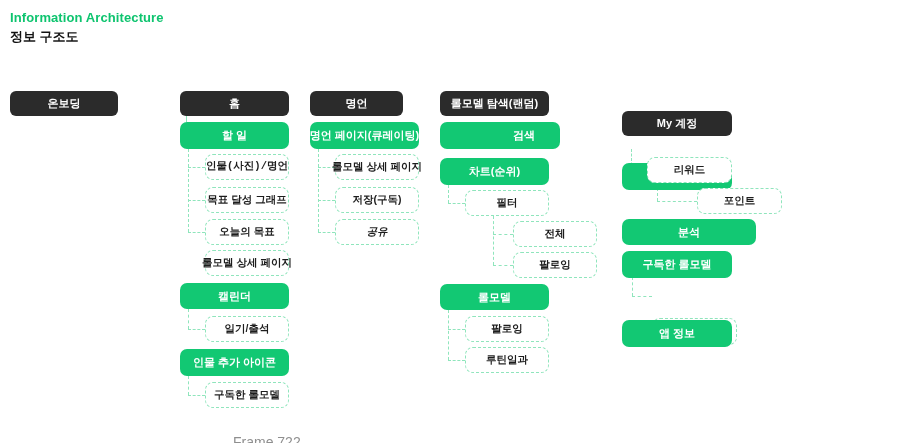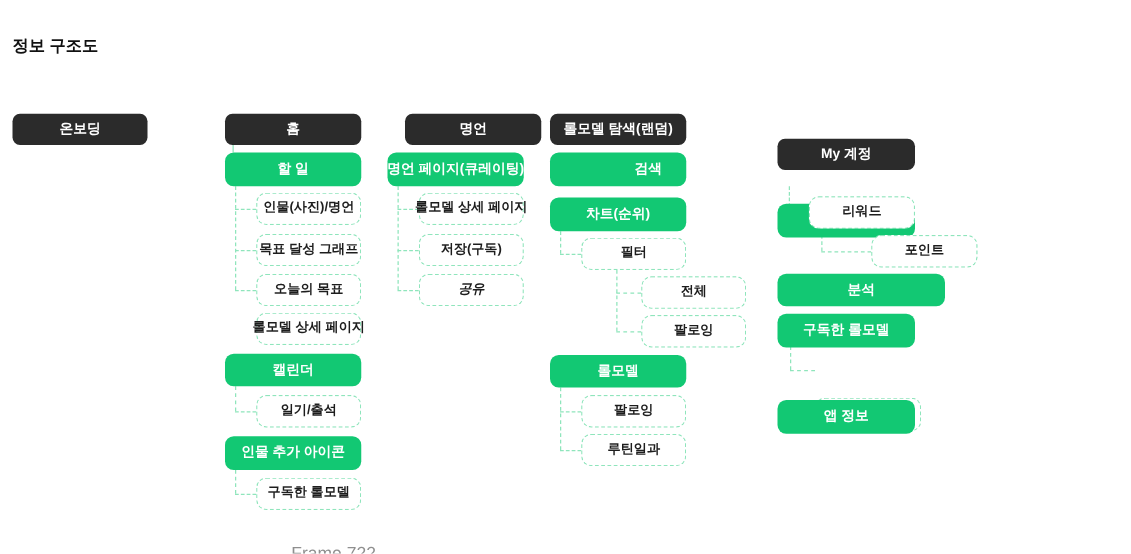--- a/index.html
+++ b/index.html
@@ -31,20 +31,21 @@
   .connector.v{width:0;border-left:1px dashed var(--lightgreen);}
   .connector.h{height:0;border-top:1px dashed var(--lightgreen);}
 
   .frame-label{position:absolute;left:233px;top:434px;font-size:14px;
     color:var(--frame-gray);font-weight:500;}
 </style>
 </head>
 <body>
 
 <div id="stage">
+  <div class="page-title">Information Architecture</div>
   <div class="page-subtitle">정보 구조도</div>
   <div id="canvas">
       <div class="connector v" style="left: 186px; top: 116px; height: 6px;"></div>
       <div class="connector v" style="left: 188px; top: 149px; height: 83px;"></div>
       <div class="connector h" style="left: 188px; top: 167px; width: 17px;"></div>
       <div class="connector h" style="left: 188px; top: 200px; width: 17px;"></div>
       <div class="connector h" style="left: 188px; top: 232px; width: 17px;"></div>
       <div class="connector v" style="left: 188px; top: 309px; height: 20px;"></div>
       <div class="connector h" style="left: 188px; top: 329px; width: 17px;"></div>
       <div class="connector v" style="left: 188px; top: 376px; height: 19px;"></div>
@@ -63,35 +64,35 @@
       <div class="connector h" style="left: 448px; top: 360px; width: 17px;"></div>
       <div class="connector v" style="left: 631px; top: 149px; height: 21px;"></div>
       <div class="connector h" style="left: 631px; top: 170px; width: 16px;"></div>
       <div class="connector v" style="left: 657px; top: 183px; height: 18px;"></div>
       <div class="connector h" style="left: 657px; top: 201px; width: 40px;"></div>
       <div class="connector v" style="left: 632px; top: 277px; height: 19px;"></div>
       <div class="connector h" style="left: 632px; top: 296px; width: 20px;"></div>
       <div class="node black" style="left: 10px; top: 91px; width: 108px; height: 25px;">온보딩</div>
       <div class="node black" style="left: 180px; top: 91px; width: 109px; height: 25px;">홈</div>
       <div class="node green" style="left: 180px; top: 122px; width: 109px; height: 27px;">할 일</div>
-      <div class="node dashed" style="left: 205px; top: 154px; width: 84px; height: 26px;">인물(사진)/명언</div>
+      <div class="node dashed" style="left: 205px; top: 154px; width: 84px; height: 26px; font-family: Liberation Mono, monospace;">인물(사진)/명언</div>
       <div class="node dashed" style="left: 205px; top: 187px; width: 84px; height: 26px;">목표 달성 그래프</div>
       <div class="node dashed" style="left: 205px; top: 219px; width: 84px; height: 26px;">오늘의 목표</div>
       <div class="node dashed" style="left: 205px; top: 250px; width: 84px; height: 26px;">롤모델 상세 페이지</div>
       <div class="node green" style="left: 180px; top: 283px; width: 109px; height: 26px;">캘린더</div>
       <div class="node dashed" style="left: 205px; top: 316px; width: 84px; height: 26px;">일기/출석</div>
       <div class="node green" style="left: 180px; top: 349px; width: 109px; height: 27px;">인물 추가 아이콘</div>
       <div class="node dashed" style="left: 205px; top: 382px; width: 84px; height: 26px;">구독한 롤모델</div>
-      <div class="node black" style="left: 324px; top: 91px; width: 109px; height: 25px; text-align: right;">명언</div>
+      <div class="node black" style="left: 310px; top: 91px; width: 93px; height: 25px; text-align: right;">명언</div>
       <div class="node green" style="left: 310px; top: 122px; width: 109px; height: 27px;">명언 페이지(큐레이팅)</div>
       <div class="node dashed" style="left: 335px; top: 154px; width: 84px; height: 26px;">롤모델 상세 페이지</div>
       <div class="node dashed" style="left: 335px; top: 187px; width: 84px; height: 26px;">저장(구독)</div>
       <div class="node dashed" style="left: 335px; top: 219px; width: 84px; height: 26px; font-style: italic;">공유</div>
       <div class="node black" style="left: 440px; top: 91px; width: 109px; height: 25px; text-align: center;">롤모델 탐색(랜덤)</div>
-      <div class="node green" style="left: 440px; top: 122px; width: 109px; height: 27px; padding-left: 48px;">검색</div>
+      <div class="node green" style="left: 440px; top: 122px; width: 120px; height: 27px; padding-left: 48px;">검색</div>
       <div class="node green" style="left: 440px; top: 158px; width: 109px; height: 27px;">차트(순위)</div>
       <div class="node dashed" style="left: 465px; top: 190px; width: 84px; height: 26px;">필터</div>
       <div class="node dashed" style="left: 513px; top: 221px; width: 84px; height: 26px;">전체</div>
       <div class="node dashed" style="left: 513px; top: 252px; width: 84px; height: 26px;">팔로잉</div>
       <div class="node green" style="left: 440px; top: 284px; width: 109px; height: 26px;">롤모델</div>
       <div class="node dashed" style="left: 465px; top: 316px; width: 84px; height: 26px;">팔로잉</div>
       <div class="node dashed" style="left: 465px; top: 347px; width: 84px; height: 26px;">루틴일과</div>
       <div class="node black" style="left: 622px; top: 91px; width: 110px; height: 25px; margin-top: 20px;">My 계정</div>
       <div class="node green" style="left: 622px; top: 122px; width: 110px; height: 27px; margin-top: 41px;">내 프로필</div>
       <div class="node dashed" style="left: 647px; top: 157px; width: 85px; height: 26px;">리워드</div>

